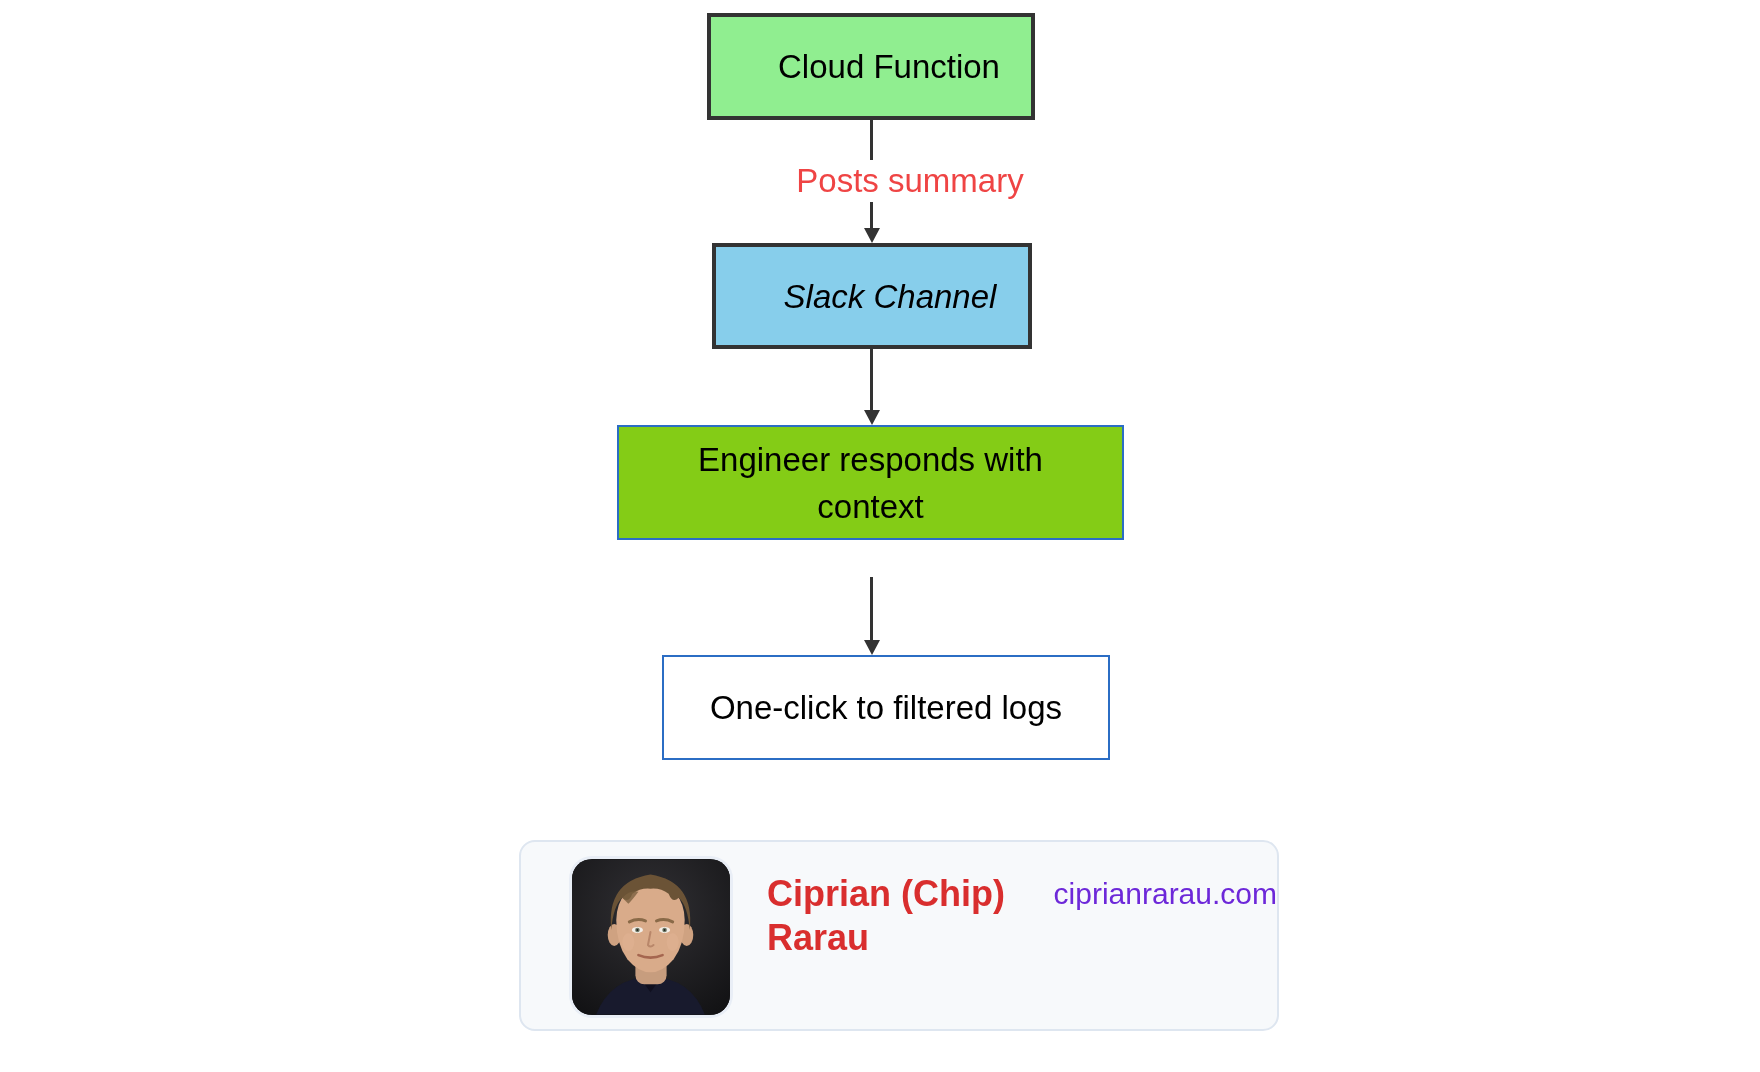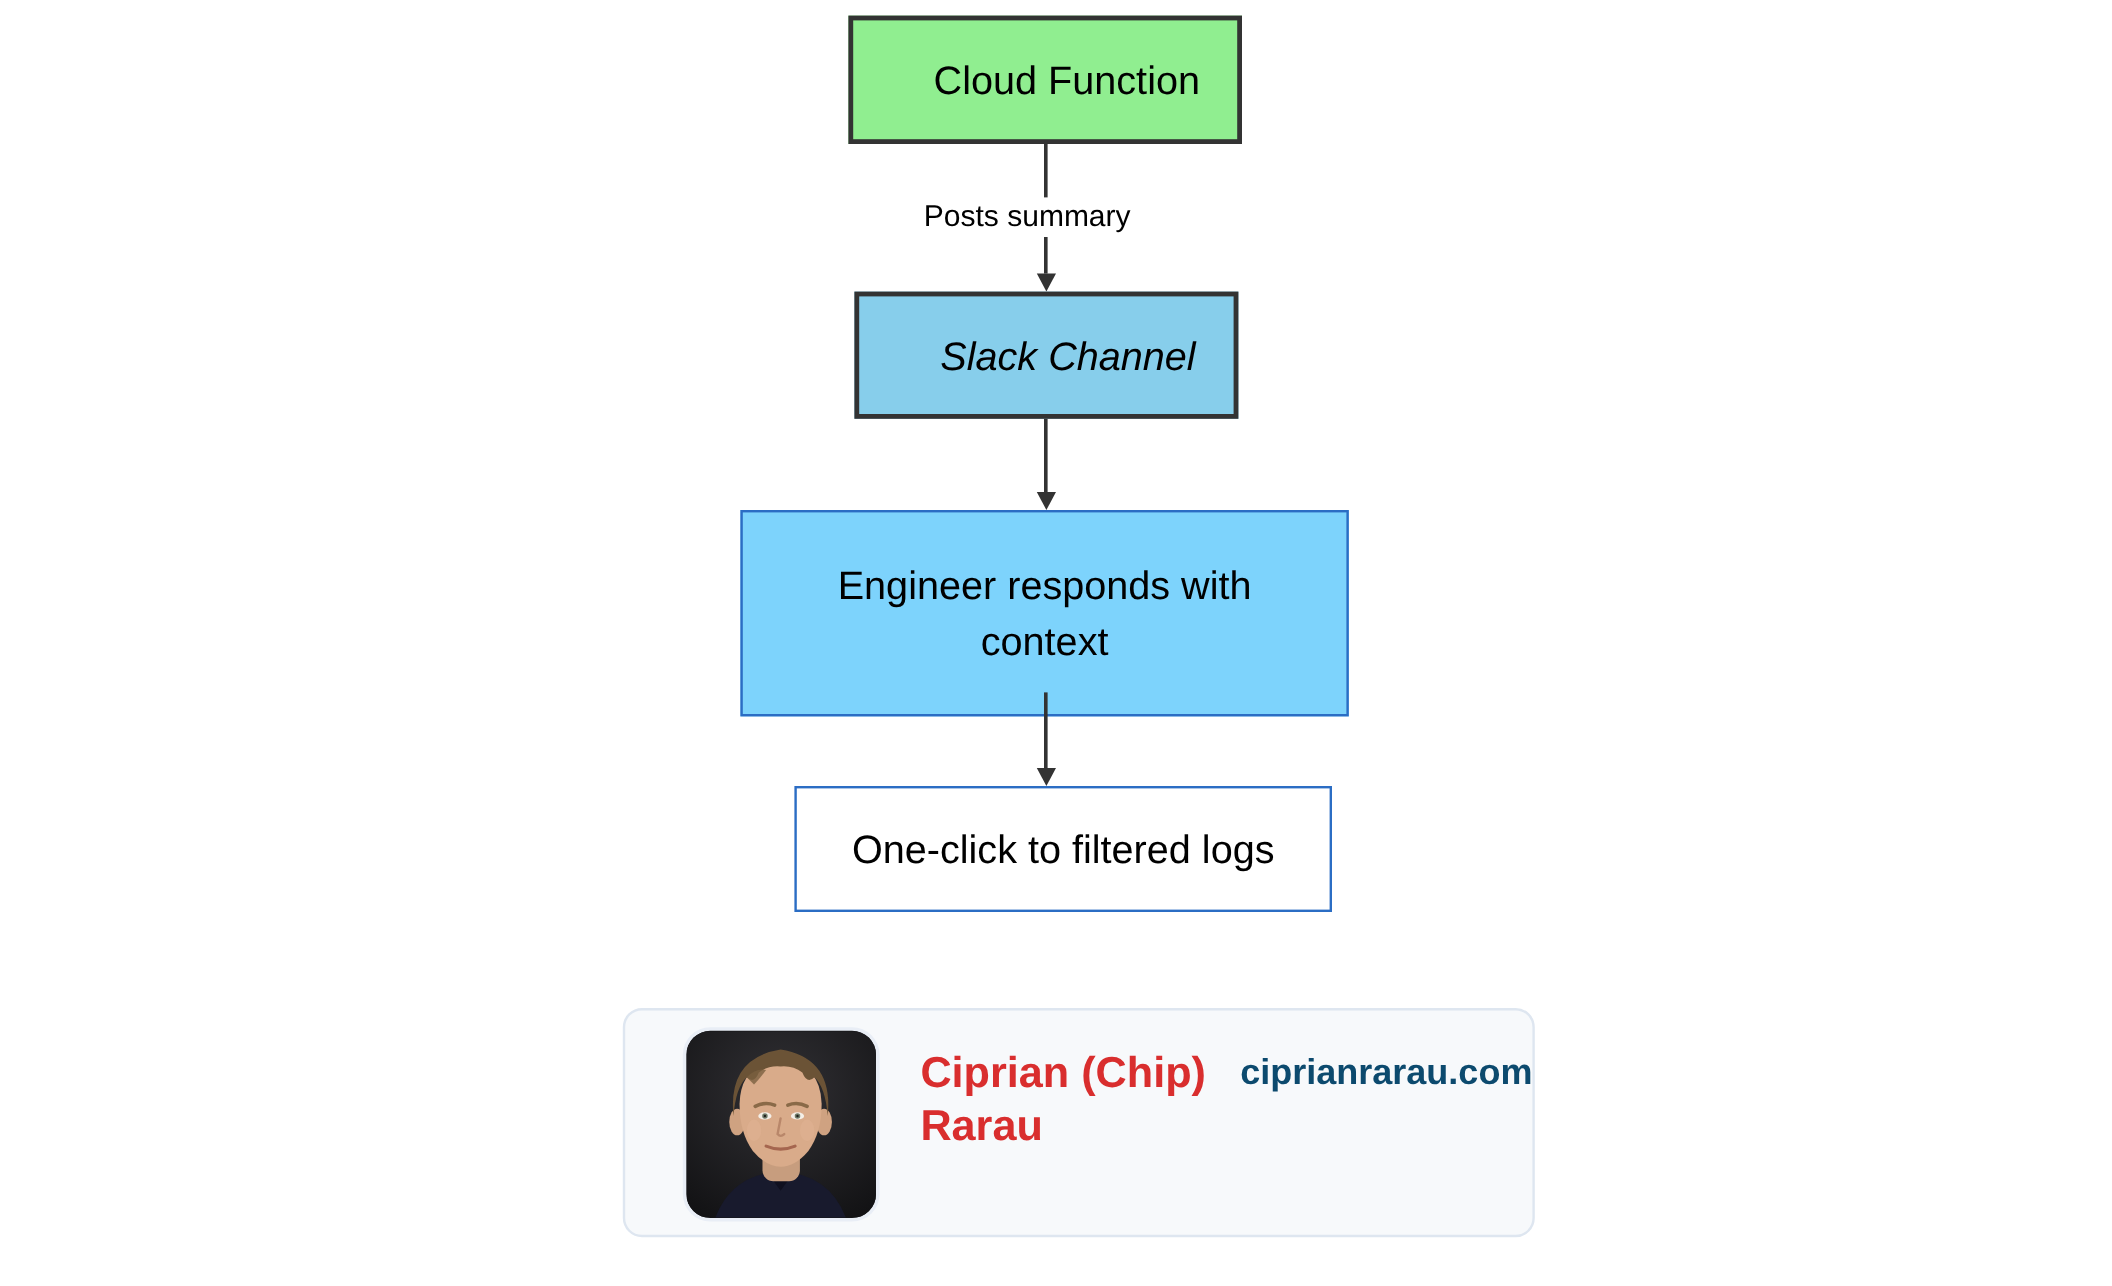--- a/index.html
+++ b/index.html
@@ -4,40 +4,40 @@
 <style>
   html,body{margin:0;padding:0;background:#ffffff;}
   body{font-family:"Liberation Sans", sans-serif;}
   #stage{position:relative;width:1760px;height:1072px;background:#ffffff;overflow:hidden;}
 
   
   .node{position:absolute;display:flex;align-items:center;justify-content:center;
         text-align:center;color:#000;font-size:33px;line-height:47px;box-sizing:border-box;padding-left:36px;}
   .node-green{left:707px;top:13px;width:328px;height:107px;background:#90ee90;border:4px solid #333333;}
   .node-blue {left:712px;top:243px;width:320px;height:106px;background:#87ceeb;border:4px solid #333333;font-style:italic;}
-  .node-outline1{left:617px;top:425px;width:507px;height:172px;background:#7dd3fc;border:2px solid #2b6dc4;padding:0 24px;}
+  .node-outline1{left:617px;top:425px;width:507px;height:115px;background:#84cc16;border:2px solid #2b6dc4;padding:0 24px;}
   .node-outline2{left:648px;top:655px;width:448px;height:105px;background:#ffffff;border:2px solid #2b6dc4;padding:0 16px;margin-left:14px;}
 
   
   .edge-line{position:absolute;width:3px;background:#333333;left:870px;}
   .edge-head{position:absolute;left:864px;width:0;height:0;
              border-left:8px solid transparent;border-right:8px solid transparent;
              border-top:15px solid #333333;}
-  .edge-label{position:absolute;left:856px;top:181px;transform:translate(-50%,-50%);
-              background:#ffffff;padding:2px 10px;font-size:25px;color:#000000;white-space:nowrap;}
+  .edge-label{position:absolute;left:910px;top:181px;transform:translate(-50%,-50%);
+              background:#ffffff;padding:2px 10px;font-size:33px;color:#ef4444;white-space:nowrap;}
 
   
   .card{position:absolute;left:519px;top:840px;width:760px;height:191px;box-sizing:border-box;
         background:#f7f9fb;border:2px solid #dee6f0;border-radius:16px;}
   .avatar{position:absolute;left:51px;top:17px;width:158px;height:156px;border-radius:20px;
           overflow:hidden;box-shadow:0 0 0 3px #e9eef6;background:#141416;}
   .avatar svg{display:block;width:100%;height:100%;}
   .card-text{position:absolute;left:246px;top:30px;display:flex;flex-direction:row;}
   .card-name{font-size:36px;font-weight:bold;color:#d92e2e;line-height:44px;}
-  .card-site{font-size:30px;font-weight:bold;color:#0c4a6e;line-height:40px;margin-top:2px;}
+  .card-site{font-size:30px;font-weight:normal;color:#6d28d9;line-height:40px;margin-top:2px;}
   .card-role{font-size:30px;font-weight:bold;color:#e05757;line-height:40px;}
 </style>
 </head>
 <body>
 
 <div id="stage">
 
   <div>
 
     <div class="node node-green">

